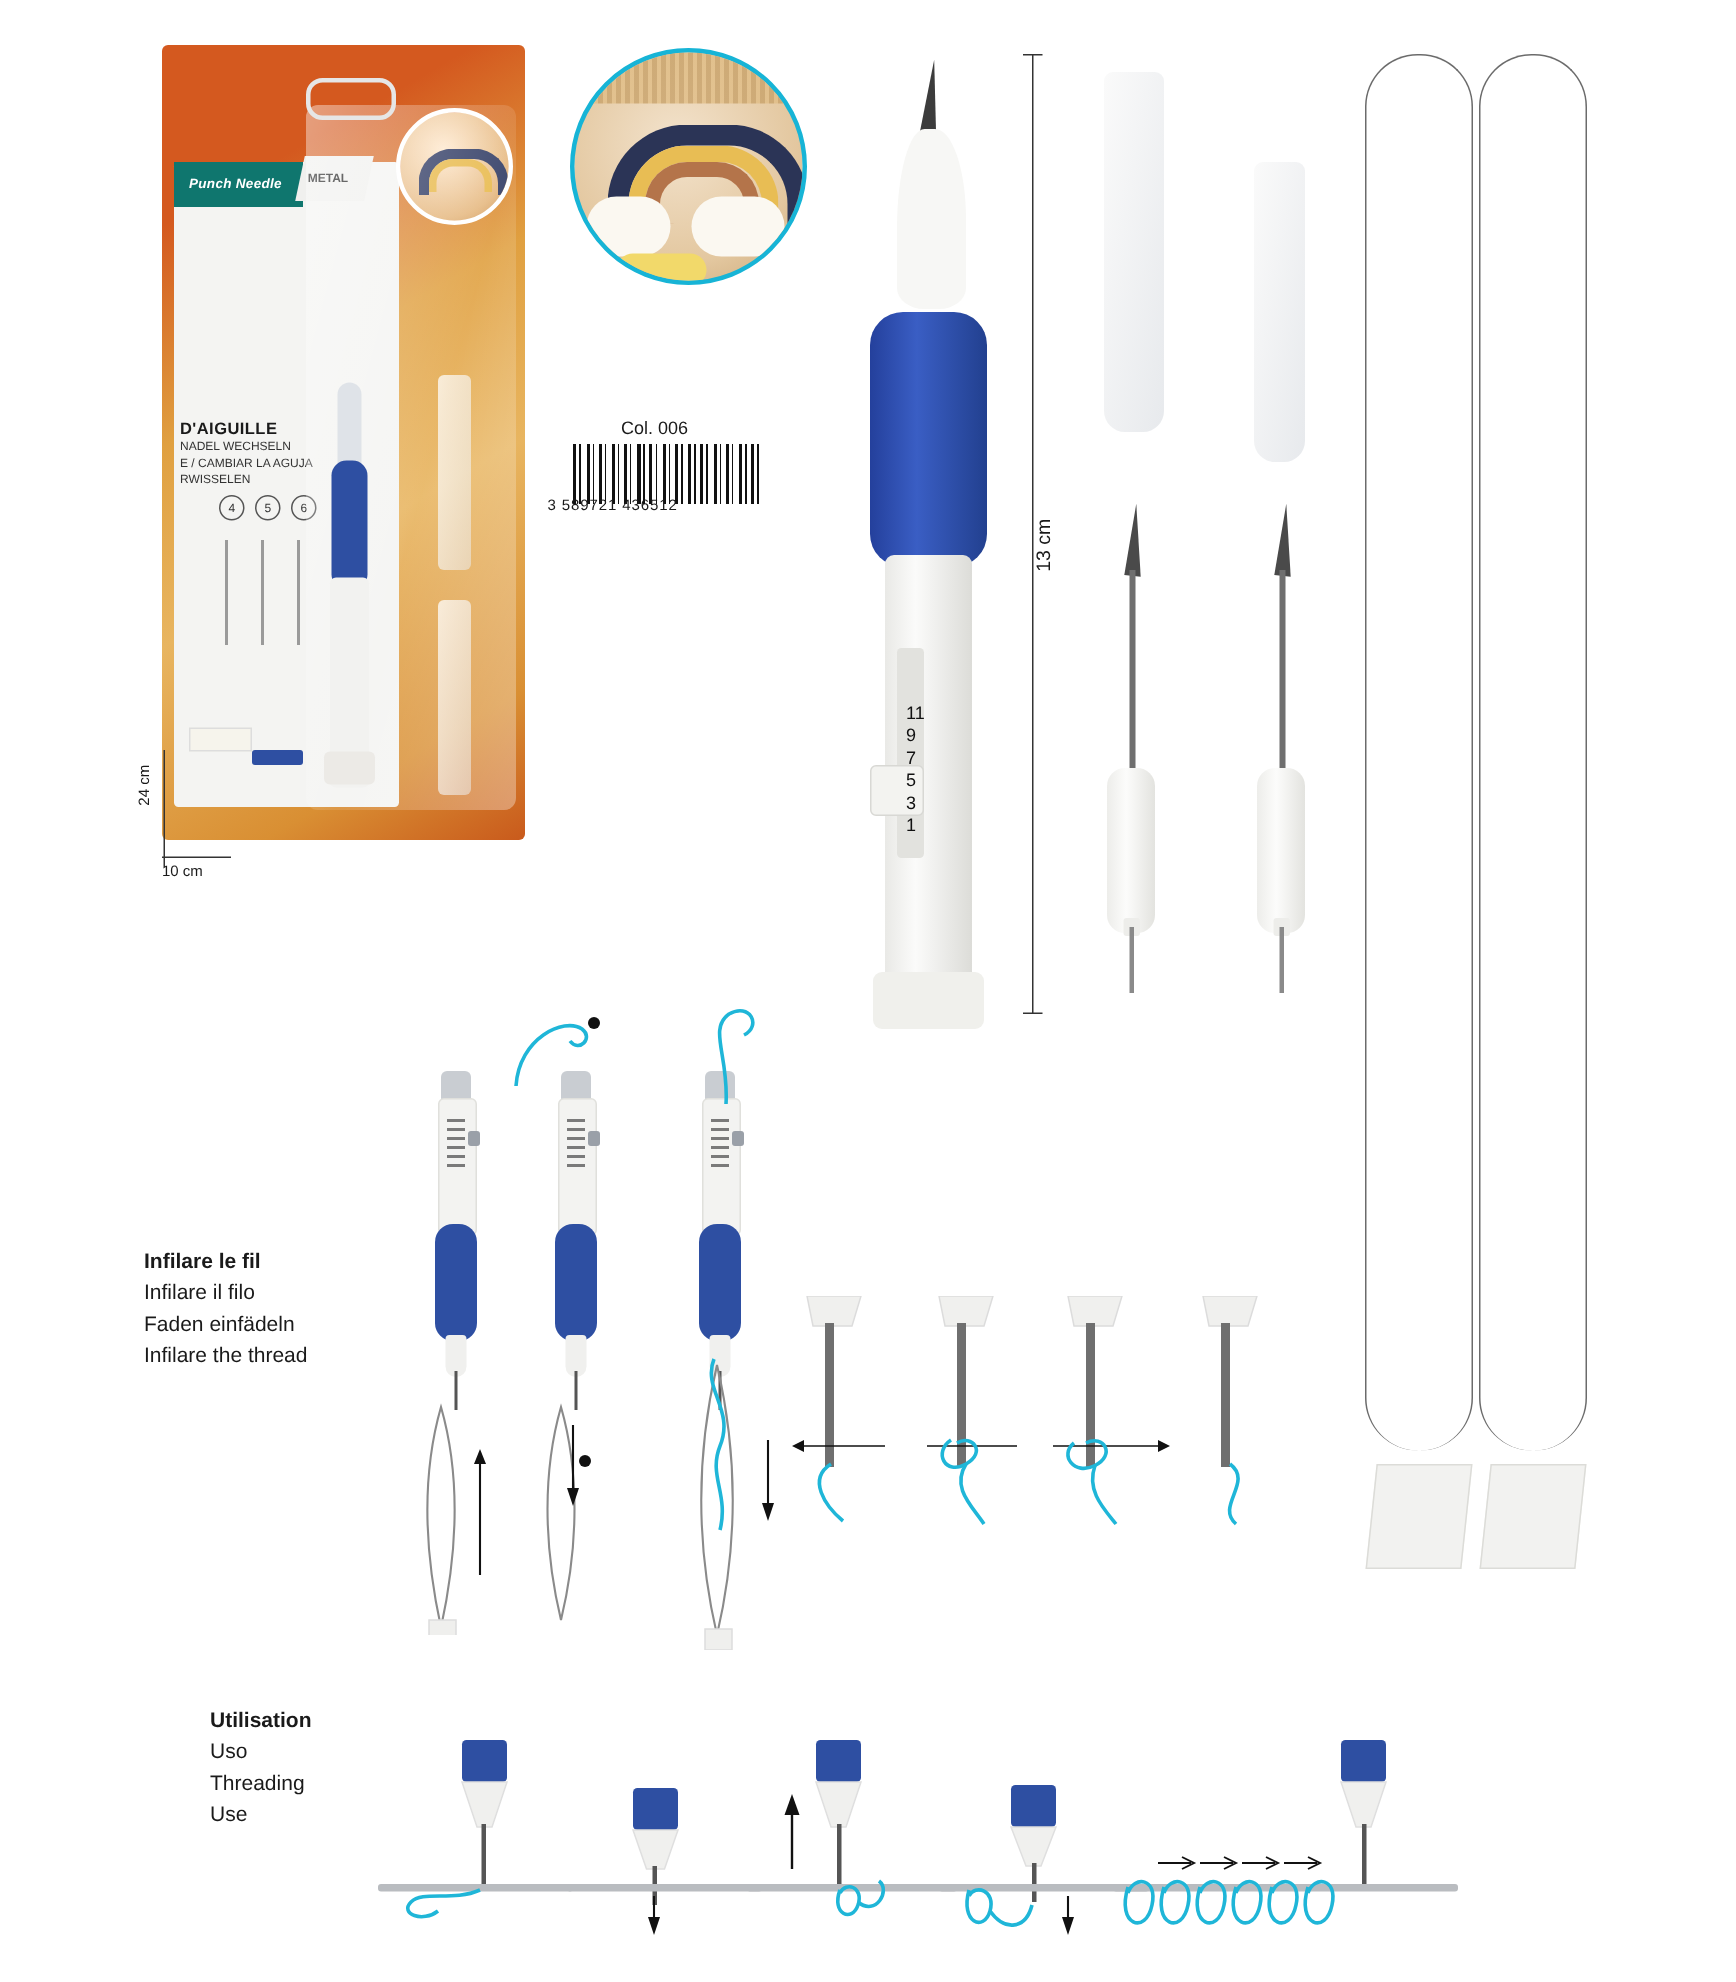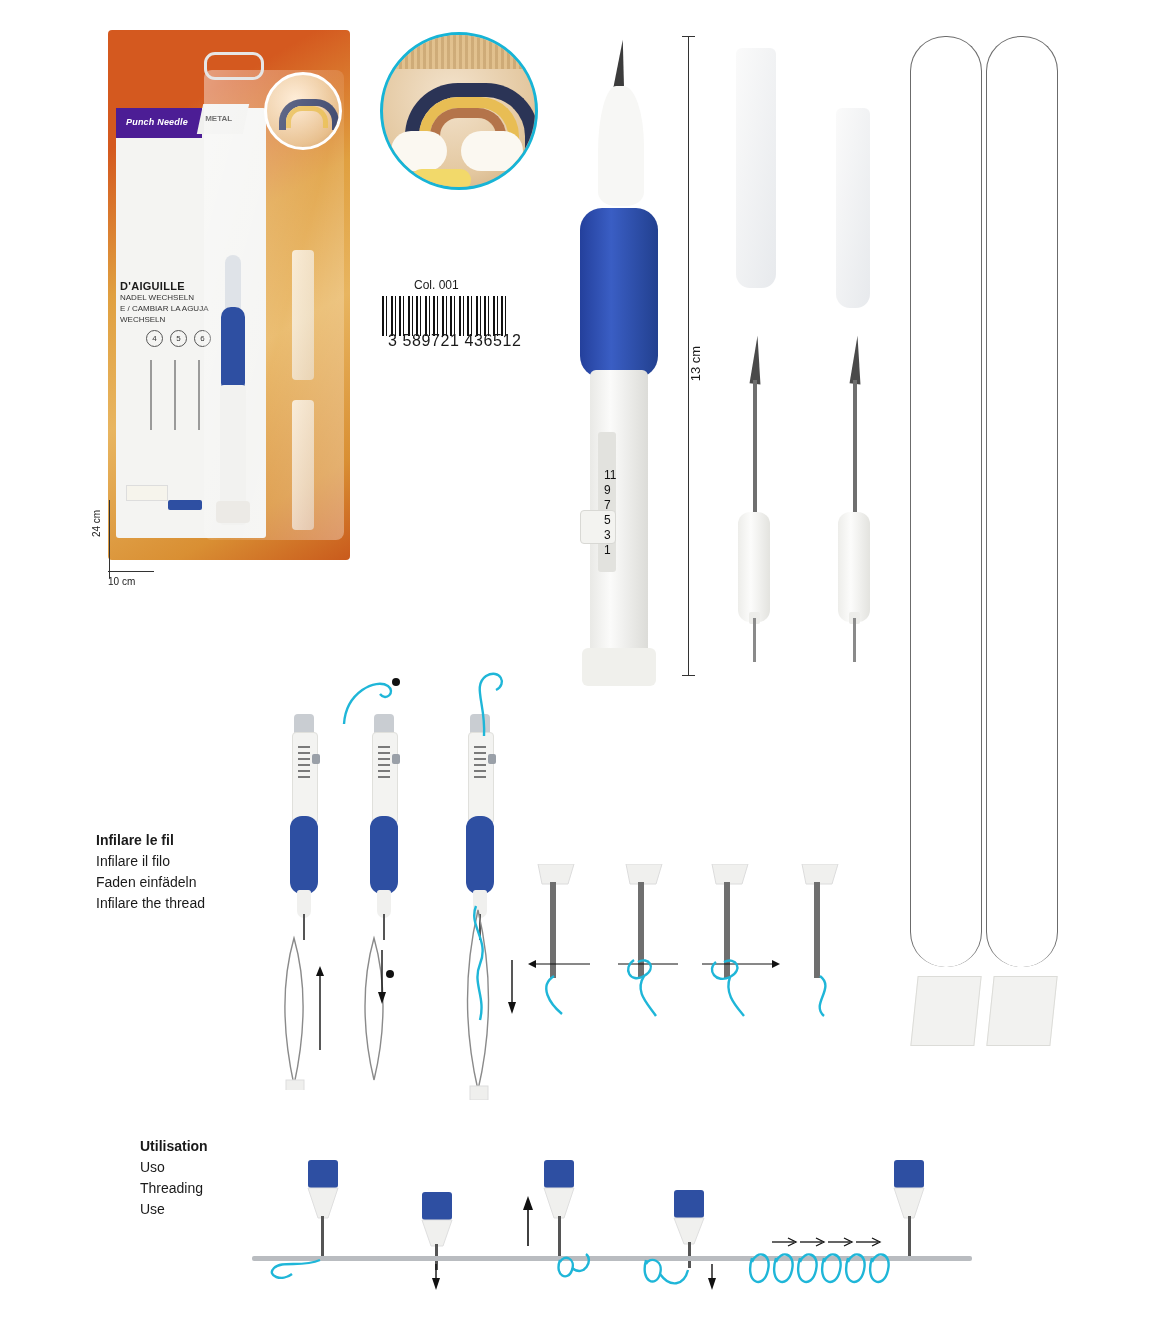--- a/index.html
+++ b/index.html
@@ -11,21 +11,21 @@
 
   
   #package{left:108px;top:30px;width:242px;height:530px;}
   #pkg-bg{position:absolute;inset:0;border-radius:4px;
      background:linear-gradient(150deg,#d4591f 0%,#d4591f 18%,#e0a040 40%,#e8b560 60%,#d98f33 85%,#c95a1c 100%);}
   #pkg-card{position:absolute;left:8px;top:78px;width:150px;height:430px;background:#f4f4f2;border-radius:3px;}
   #pkg-blister{position:absolute;left:96px;top:40px;width:140px;height:470px;
      background:linear-gradient(105deg,rgba(255,255,255,.42),rgba(255,255,255,.10) 55%,rgba(255,255,255,.34));
      border-radius:8px;}
   #pkg-hang{position:absolute;left:96px;top:22px;width:54px;height:22px;border:3px solid #e6e6e6;border-radius:11px;background:transparent;}
-  #pkg-tab{position:absolute;left:8px;top:78px;width:86px;height:30px;background:#4c1d95;}
+  #pkg-tab{position:absolute;left:8px;top:78px;width:86px;height:30px;background:#0f766e;}
   #pkg-tab span{display:block;color:#fff;font-size:9px;font-style:italic;font-weight:bold;padding:9px 0 0 10px;letter-spacing:.2px;}
   #pkg-logo{position:absolute;left:92px;top:74px;width:46px;height:30px;background:#f0f0ee;transform:skewX(-12deg);}
   #pkg-logo span{display:block;font-size:8px;font-weight:bold;padding:10px 0 0 4px;transform:skewX(12deg);}
   #pkg-photo{position:absolute;right:8px;top:42px;width:72px;height:72px;border-radius:50%;
      background:radial-gradient(circle at 40% 35%,#ffe9cf,#e5b77e 70%,#c98f4e);
      border:3px solid #fff;overflow:hidden;}
   #pkg-photo .rb{position:absolute;left:12px;top:24px;width:46px;height:24px;border-radius:23px 23px 0 0;border:7px solid #2f3a63;border-bottom:none;}
   #pkg-photo .rb2{position:absolute;left:19px;top:31px;width:32px;height:17px;border-radius:16px 16px 0 0;border:5px solid #e8b94a;border-bottom:none;}
   #pkg-title{position:absolute;left:12px;top:250px;width:140px;}
   #pkg-title b{display:block;font-size:11px;font-weight:bold;letter-spacing:.3px;}
@@ -59,21 +59,21 @@
   #swatch .arc3{position:absolute;left:47px;top:73px;width:56px;height:31px;border-radius:28px 28px 0 0;border:10px solid #b4744a;border-bottom:none;}
   #swatch .cloudl{position:absolute;left:8px;top:96px;width:56px;height:40px;border-radius:26px;background:#fbf8f1;}
   #swatch .cloudr{position:absolute;left:78px;top:96px;width:62px;height:40px;border-radius:26px;background:#fbf8f1;}
   #swatch .yellow{position:absolute;left:28px;bottom:-4px;width:60px;height:22px;border-radius:12px;background:#f2d96a;}
 
   
   #colcode{left:414px;top:278px;font-size:12px;}
   #barcode{left:382px;top:296px;width:126px;height:40px;}
   #barcode .bars{position:absolute;left:0;top:0;width:126px;height:40px;background:
     repeating-linear-gradient(90deg,#111 0 2px,#fff 2px 4px,#111 4px 5px,#fff 5px 9px,#111 9px 11px,#fff 11px 13px,#111 13px 14px,#fff 14px 17px);}
-  #barcode-num{left:388px;top:332px;width:136px;font-size:16px;letter-spacing:.6px;}
+  #barcode-num{left:365px;top:332px;width:136px;font-size:10px;letter-spacing:.6px;}
 
   
   #bigpen{left:568px;top:40px;width:110px;height:640px;}
   #bigpen .tipneedle{position:absolute;left:48px;top:0px;width:0;height:0;border-left:3px solid transparent;border-right:9px solid transparent;border-bottom:54px solid #3c3c3c;transform:rotate(8deg);}
   #bigpen .cone{position:absolute;left:30px;top:46px;width:46px;height:120px;background:#f7f7f5;border-radius:40% 45% 18px 18px / 55% 50% 14px 14px;}
   #bigpen .grip{position:absolute;left:12px;top:168px;width:78px;height:170px;background:linear-gradient(90deg,#24409c,#3a5ec4 40%,#22408f);border-radius:22px;}
   #bigpen .barrel{position:absolute;left:22px;top:330px;width:58px;height:290px;background:linear-gradient(90deg,#e9e9e6,#fbfbfa 35%,#dcdcd8);border-radius:6px;}
   #bigpen .slot{position:absolute;left:30px;top:392px;width:18px;height:140px;background:#e2e2de;border-radius:3px;}
   #bigpen .slider{position:absolute;left:12px;top:470px;width:34px;height:32px;background:#f3f3f0;border:1px solid #d8d8d4;border-radius:4px;}
   #bigpen .scale{position:absolute;left:36px;top:428px;width:34px;font-size:12px;line-height:15px;color:#111;}
@@ -131,21 +131,21 @@
 
   <div id="pkg-photo">
     <div class="rb"></div>
     <div class="rb2"></div>
   </div>
 
   <div id="pkg-title">
     <b>D'AIGUILLE</b>
     <i>NADEL WECHSELN</i>
     <i>E / CAMBIAR LA AGUJA</i>
-    <i>WECHSELN</i>
+    <i>RWISSELEN</i>
   </div>
 
   <div class="pkg-num" style="left:38px;top:300px;">4</div>
   <div class="pkg-num" style="left:62px;top:300px;">5</div>
   <div class="pkg-num" style="left:86px;top:300px;">6</div>
 
   <div class="pkg-needle" style="left:42px;top:330px;height:70px;"></div>
   <div class="pkg-needle" style="left:66px;top:330px;height:70px;"></div>
   <div class="pkg-needle" style="left:90px;top:330px;height:70px;"></div>
 
@@ -177,21 +177,21 @@
 <div class="abs" id="swatch">
   <div class="topfuzz"></div>
   <div class="arc1"></div>
   <div class="arc2"></div>
   <div class="arc3"></div>
   <div class="cloudl"></div>
   <div class="cloudr"></div>
   <div class="yellow"></div>
 </div>
 
-<div class="abs" id="colcode">Col. 001</div>
+<div class="abs" id="colcode">Col. 006</div>
 <div class="abs" id="barcode">
   <div class="bars"></div>
 </div>
 <div class="abs" id="barcode-num">3 589721 436512</div>
 
 <div class="abs" id="bigpen">
   <div class="tipneedle"></div>
   <div class="cone"></div>
   <div class="grip"></div>
   <div class="barrel"></div>

